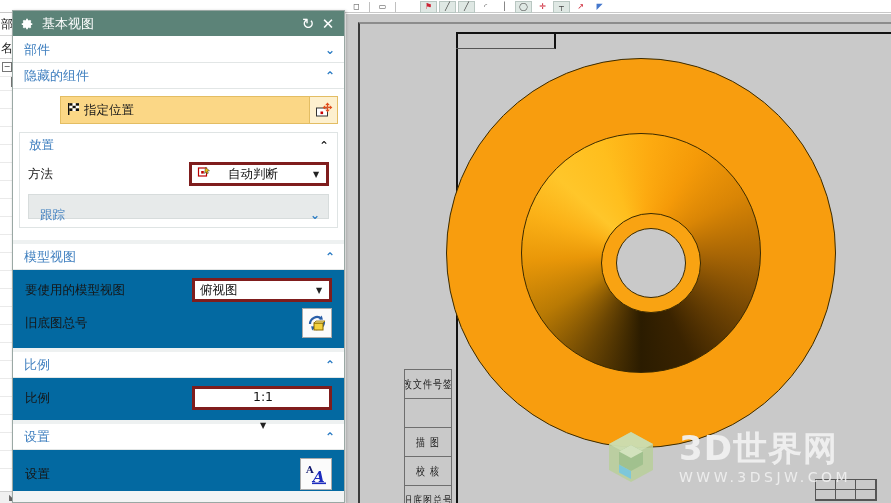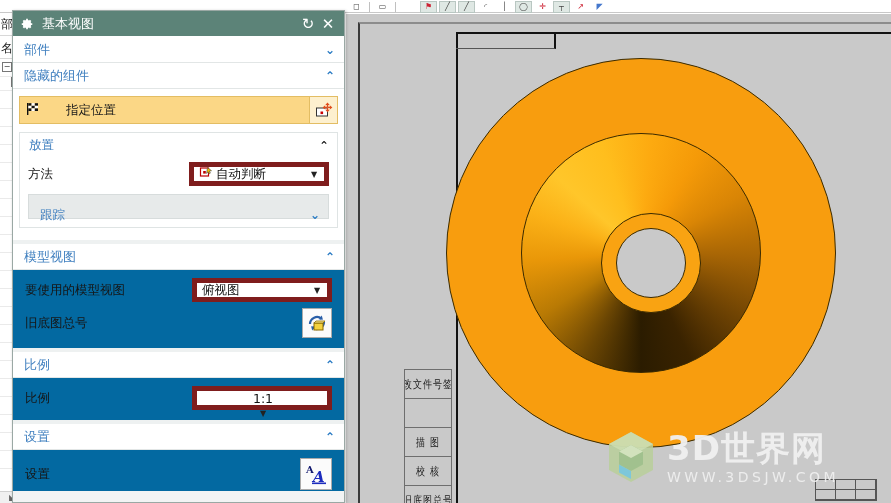--- a/index.html
+++ b/index.html
@@ -154,21 +154,21 @@
   .bore {
     position: absolute; left: 170px; top: 170px; width: 70px; height: 70px;
     border-radius: 50%;
     background: #c9c9c9;
     border: 1px solid #3a2a00;
   }
 
   
   .watermark {
     position: absolute; left: 603px; top: 424px; width: 288px; height: 66px;
-    display: flex; align-items: center; gap: 8px;
+    display: flex; align-items: center; gap: 20px;
     pointer-events: none;
   }
   .wm-logo { width: 56px; height: 56px; position: relative; flex: 0 0 56px; }
   .wm-text { display: flex; flex-direction: column; line-height: 1; }
   .wm-main {
     font-size: 34px; font-weight: bold; color: #f1f1f1;
     letter-spacing: 1px; opacity: .95;
   }
   .wm-sub {
     font-size: 14px; color: #efefef; letter-spacing: 3.5px;
@@ -208,21 +208,21 @@
   .grp-head .chev { font-size: 12px; color: #2b7cc4; font-weight: bold; }
 
   .grp-body { padding: 4px 8px 8px 8px; background: #0369a1; }
 
   
   .sel-row {
     display: flex; align-items: stretch; margin: 7px 6px 0 6px; height: 28px;
   }
   .sel-main {
     flex: 1; background: #fbd786; border: 1px solid #e3bd63;
-    display: flex; align-items: center; padding-left: 6px; gap: 24px;
+    display: flex; align-items: center; padding-left: 6px; gap: 1px; margin-left: 41px;
   }
   .sel-main .lbl { font-size: 12.5px; color: #1b1b1b; }
   .sel-icon-btn {
     width: 28px; background: #fdf0cf; border: 1px solid #e3bd63;
     border-left: none;
     display: flex; align-items: center; justify-content: center;
   }
 
   
   .subgrp {
@@ -234,22 +234,22 @@
   .subgrp-head .g-label { flex: 1; font-size: 12.5px; color: #3f7fbf; }
   .subgrp-body { padding: 0 8px 8px 8px; }
 
   .field-row {
     display: flex; align-items: center; height: 28px; margin-top: 2px;
   }
   .field-row .f-label { font-size: 12.5px; color: #161616; }
   .field-row .f-spacer { flex: 1; }
 
   .combo {
-    height: 24px; border: 5px solid #7f1d1d; background: #ffffff;
-    display: flex; align-items: center; padding: 0 3px 0 5px; gap: 3px;
+    height: 24px; border: 3px solid #7f1d1d; background: #ffffff;
+    display: flex; align-items: center; padding: 0 3px 0 5px; gap: 17px;
   }
   .combo .c-text { flex: 1; font-size: 12.5px; color: #111; white-space: nowrap; }
   .combo .c-arrow {
     width: 14px; text-align: center; font-size: 8px; color: #222;
   }
 
   
   .collapsed-bar {
     height: 25px; margin-top: 6px; background: #e7eaea;
     border: 1px solid #d7dcdc; display: flex; align-items: center;

